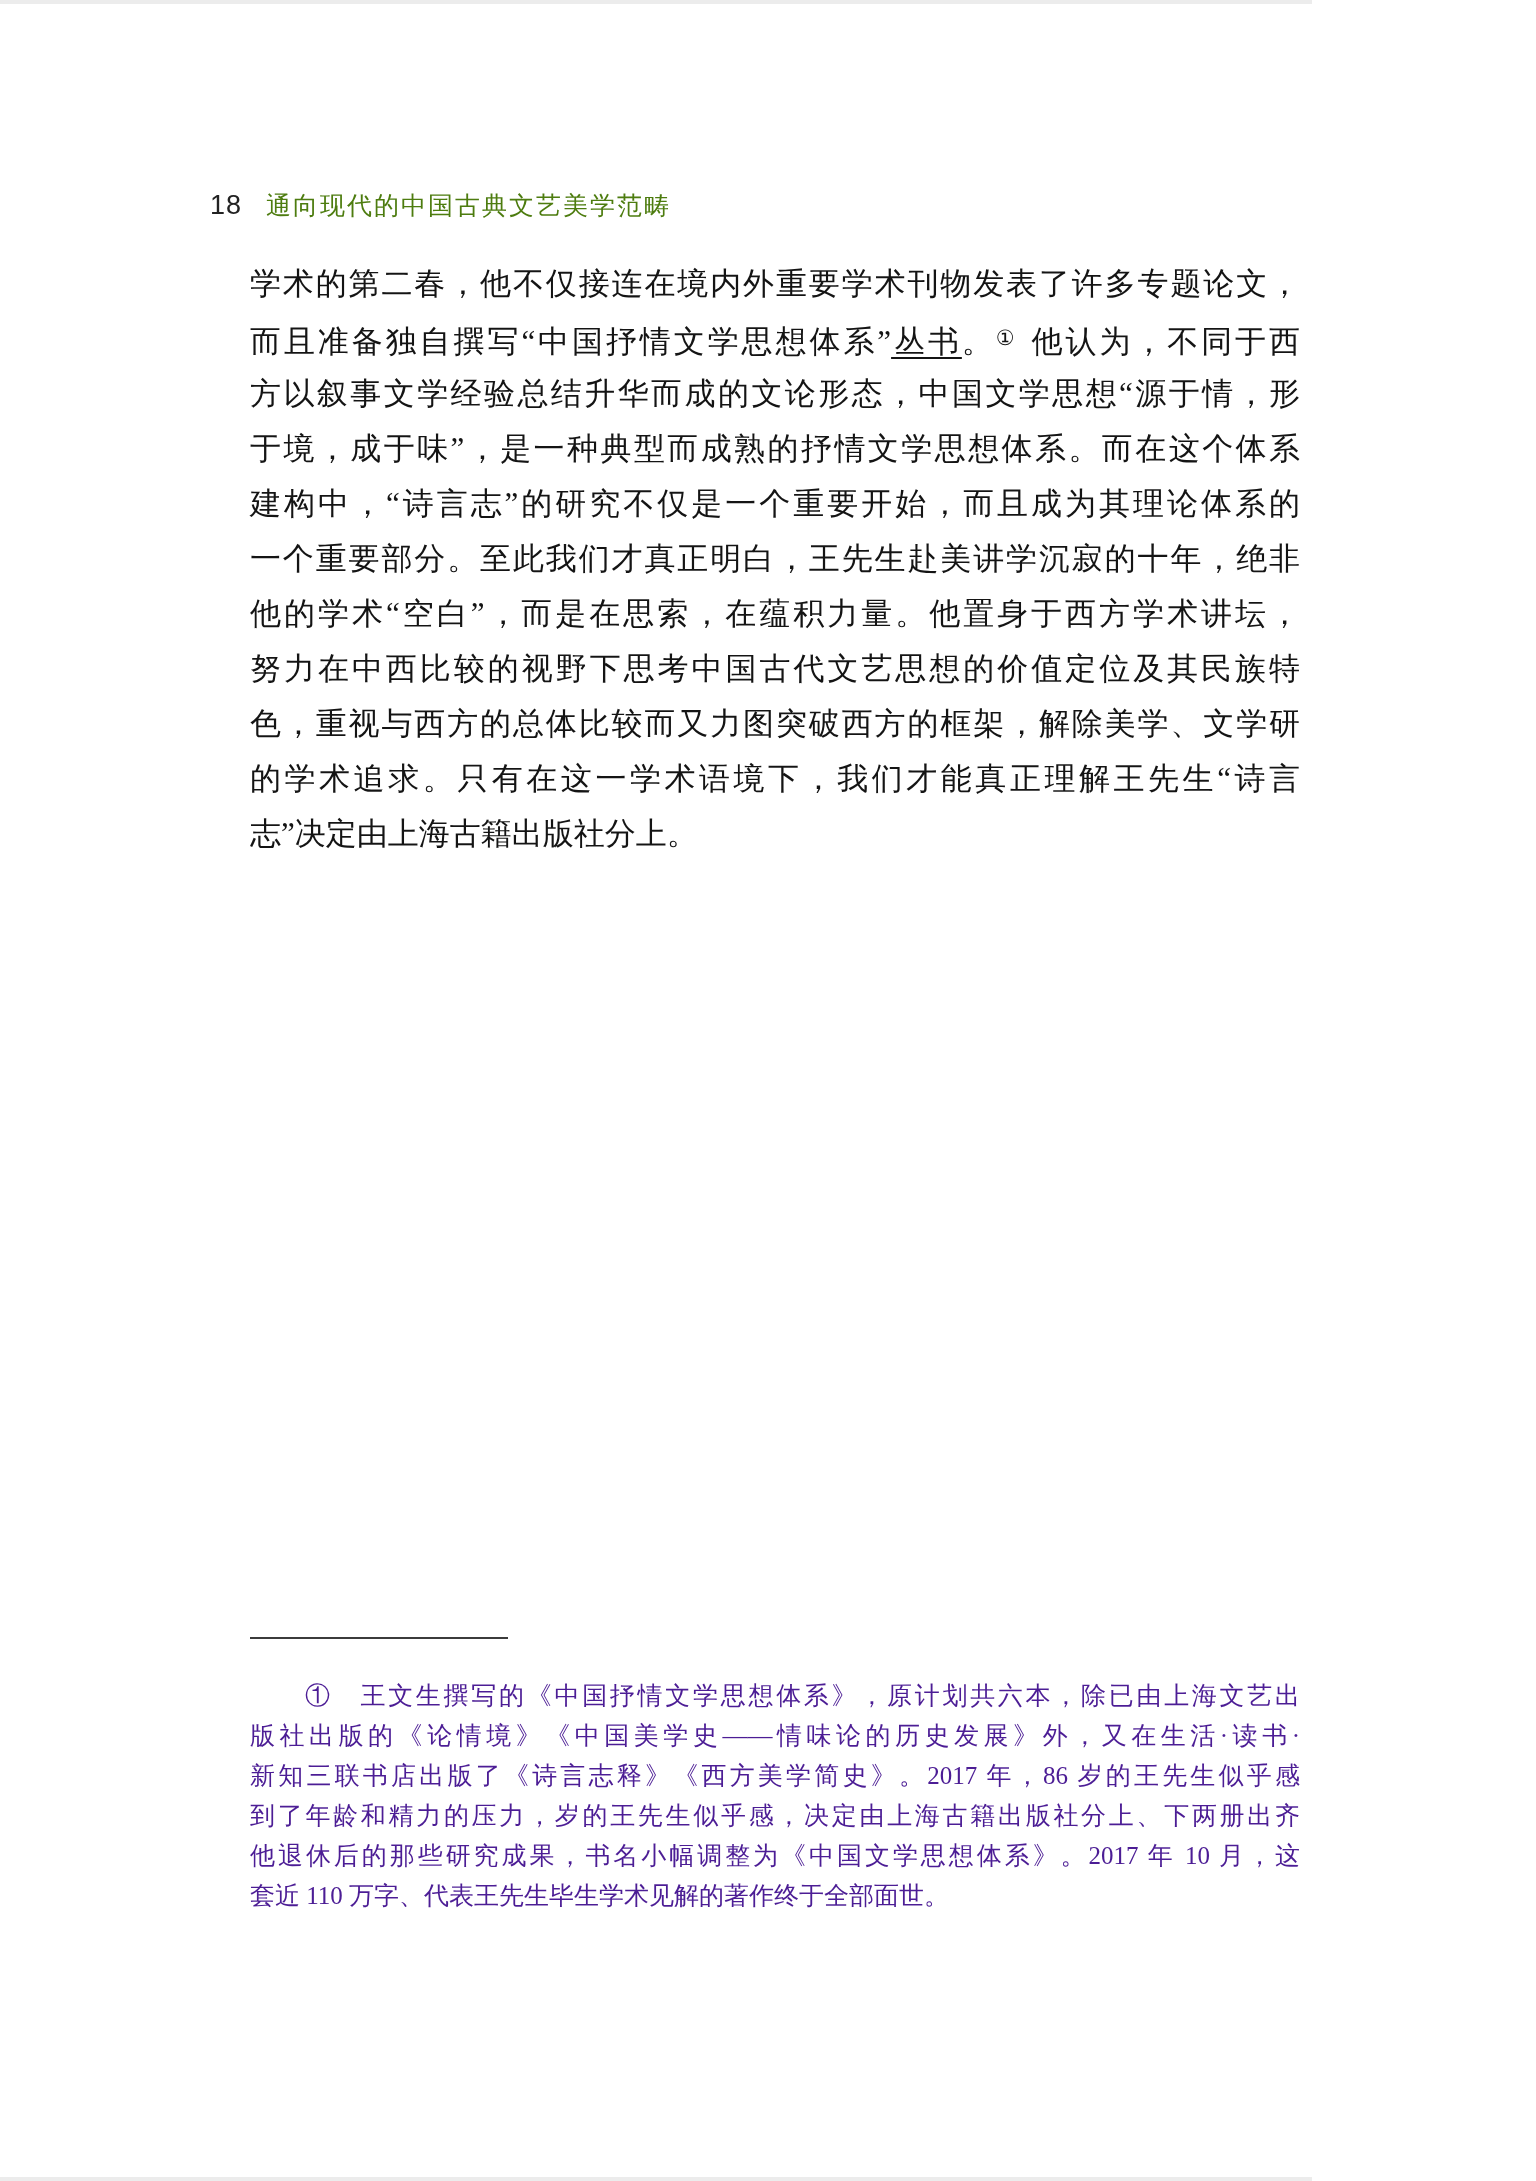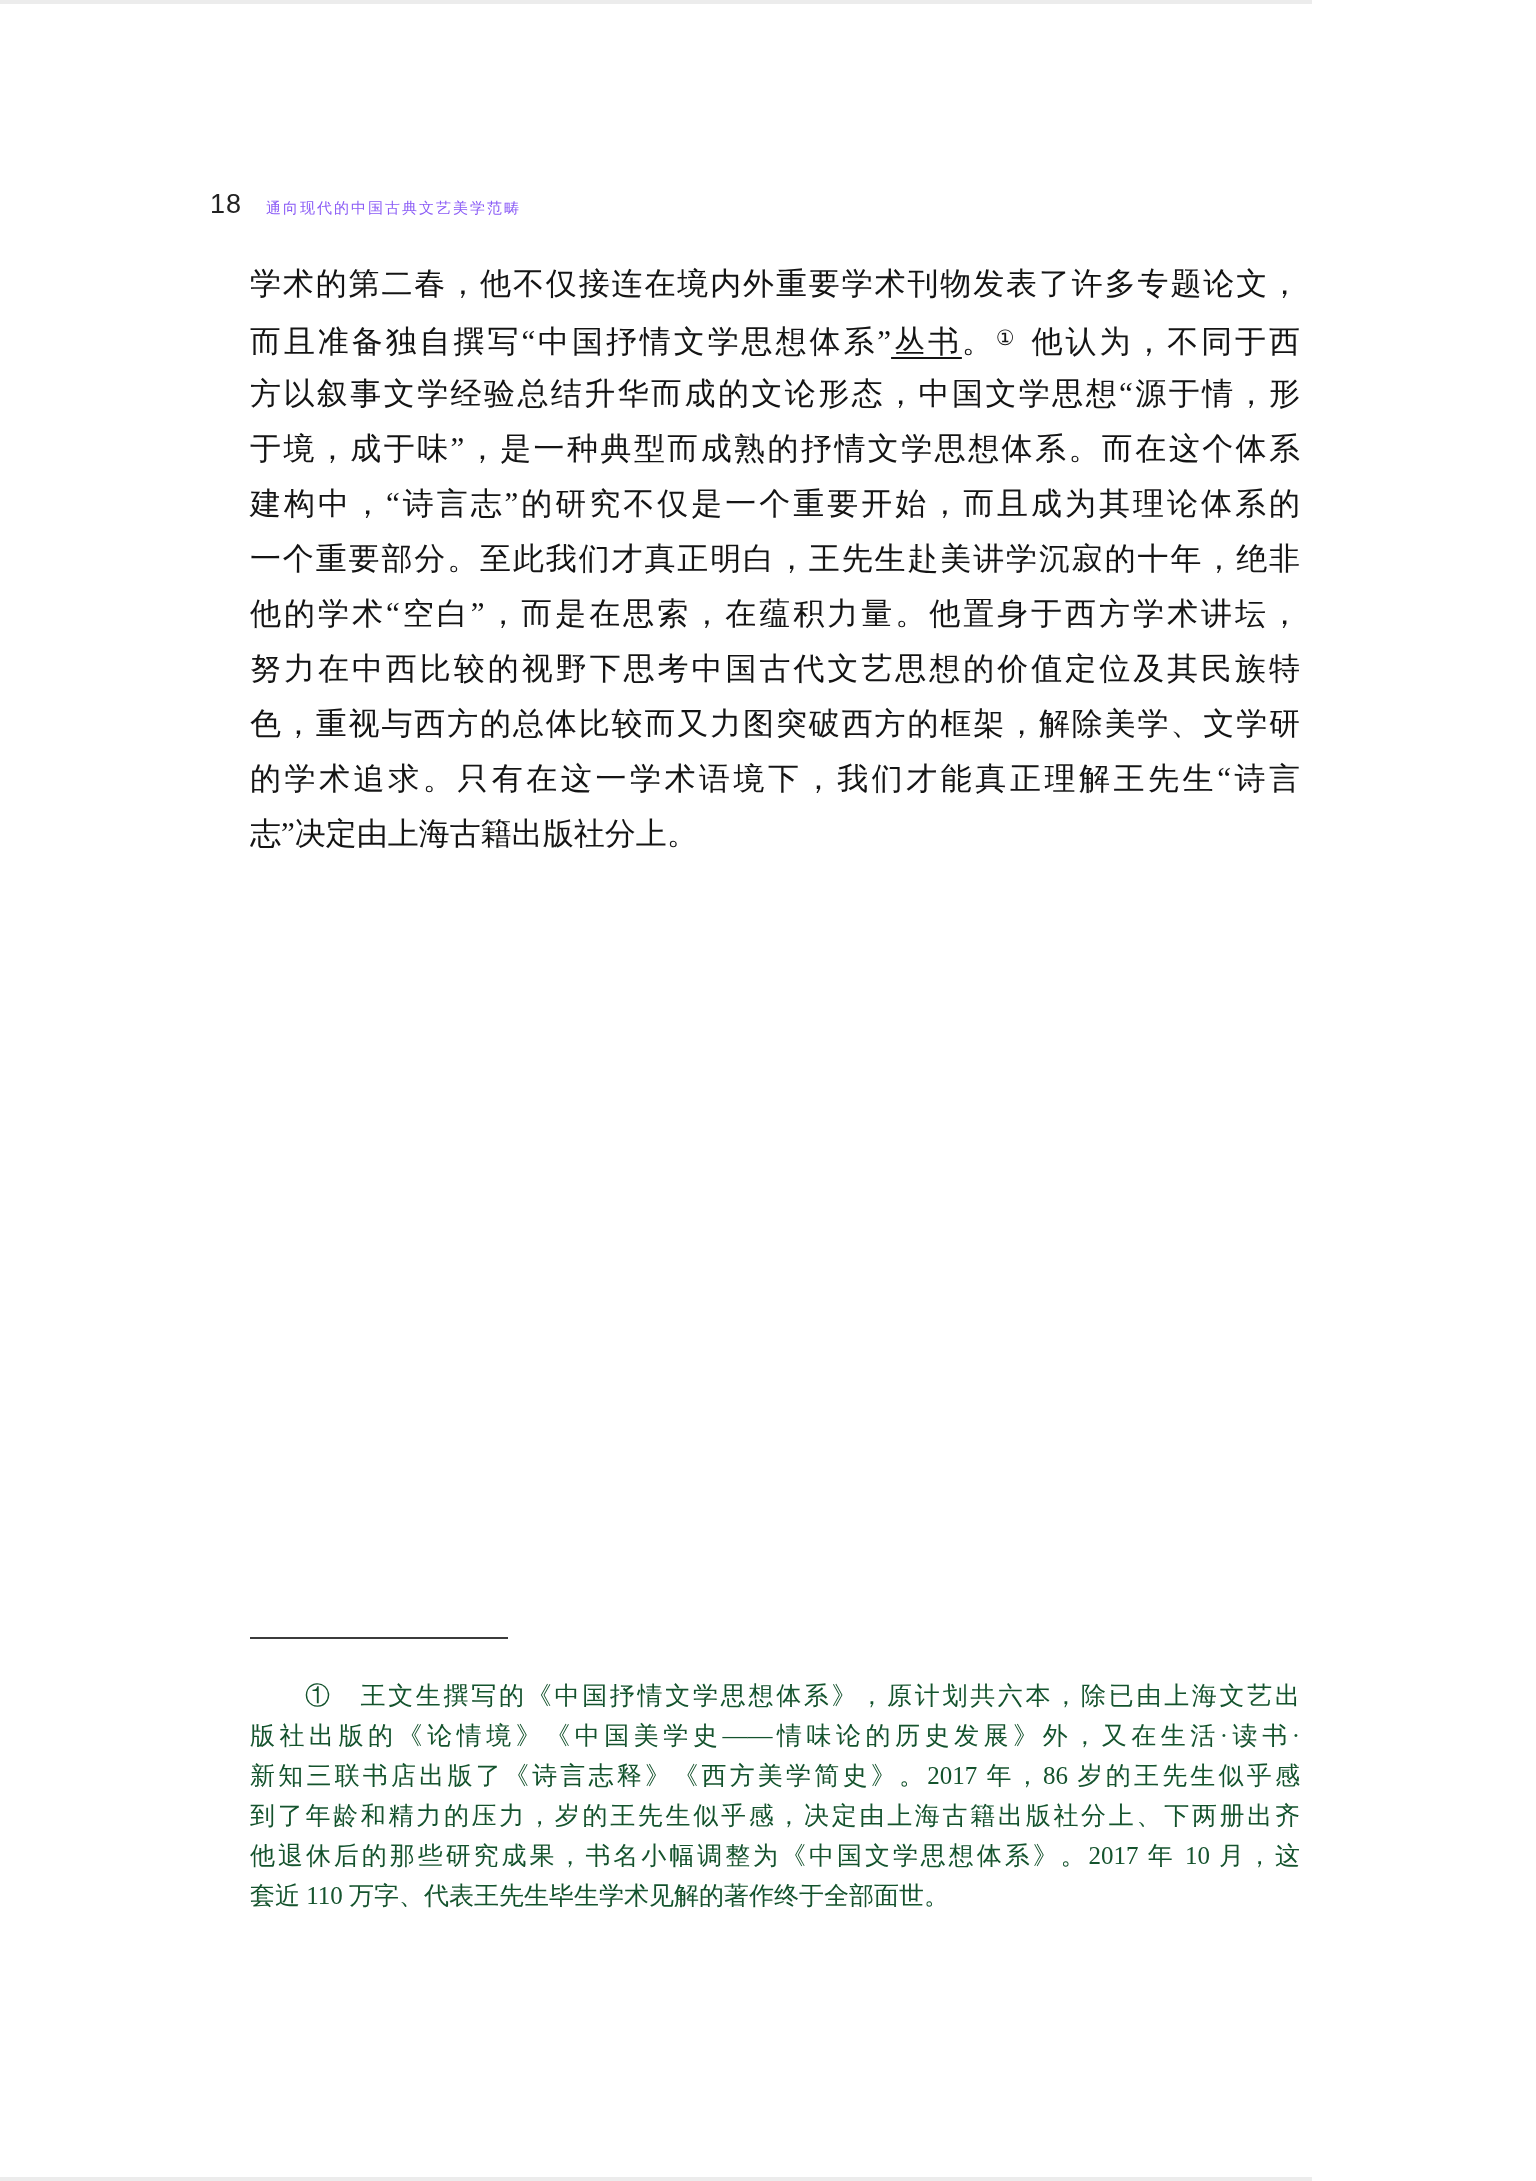--- a/index.html
+++ b/index.html
@@ -20,21 +20,21 @@
     position: absolute;
     left: 210px;
     top: 189px;
     display: flex;
     align-items: baseline;
     gap: 24px;
     font-family: "Liberation Sans", sans-serif;
     color: #222222;
   }
   .page-number { font-size: 27px; letter-spacing: 1px; }
-  .header-title { font-size: 15px; letter-spacing: 2px; color: #8b5cf6; }
+  .header-title { font-size: 25px; letter-spacing: 2px; color: #4d7c0f; }
 
   .body-block {
     position: absolute;
     left: 250px;
     top: 256px;
     width: 1050px;
   }
   .bline {
     font-size: 31px;
     line-height: 55px;
@@ -75,21 +75,21 @@
     width: 1050px;
   }
   .fline {
     font-size: 25px;
     line-height: 40px;
     height: 40px;
     text-align: justify;
     text-align-last: justify;
     text-justify: inter-character;
     white-space: nowrap;
-    color: #14532d;
+    color: #4c1d95;
   }
   .fline.first-line { text-indent: 55px; }
   .fline.last-line {
     text-align: left;
     text-align-last: left;
   }
 </style>
 </head>
 <body>
 

